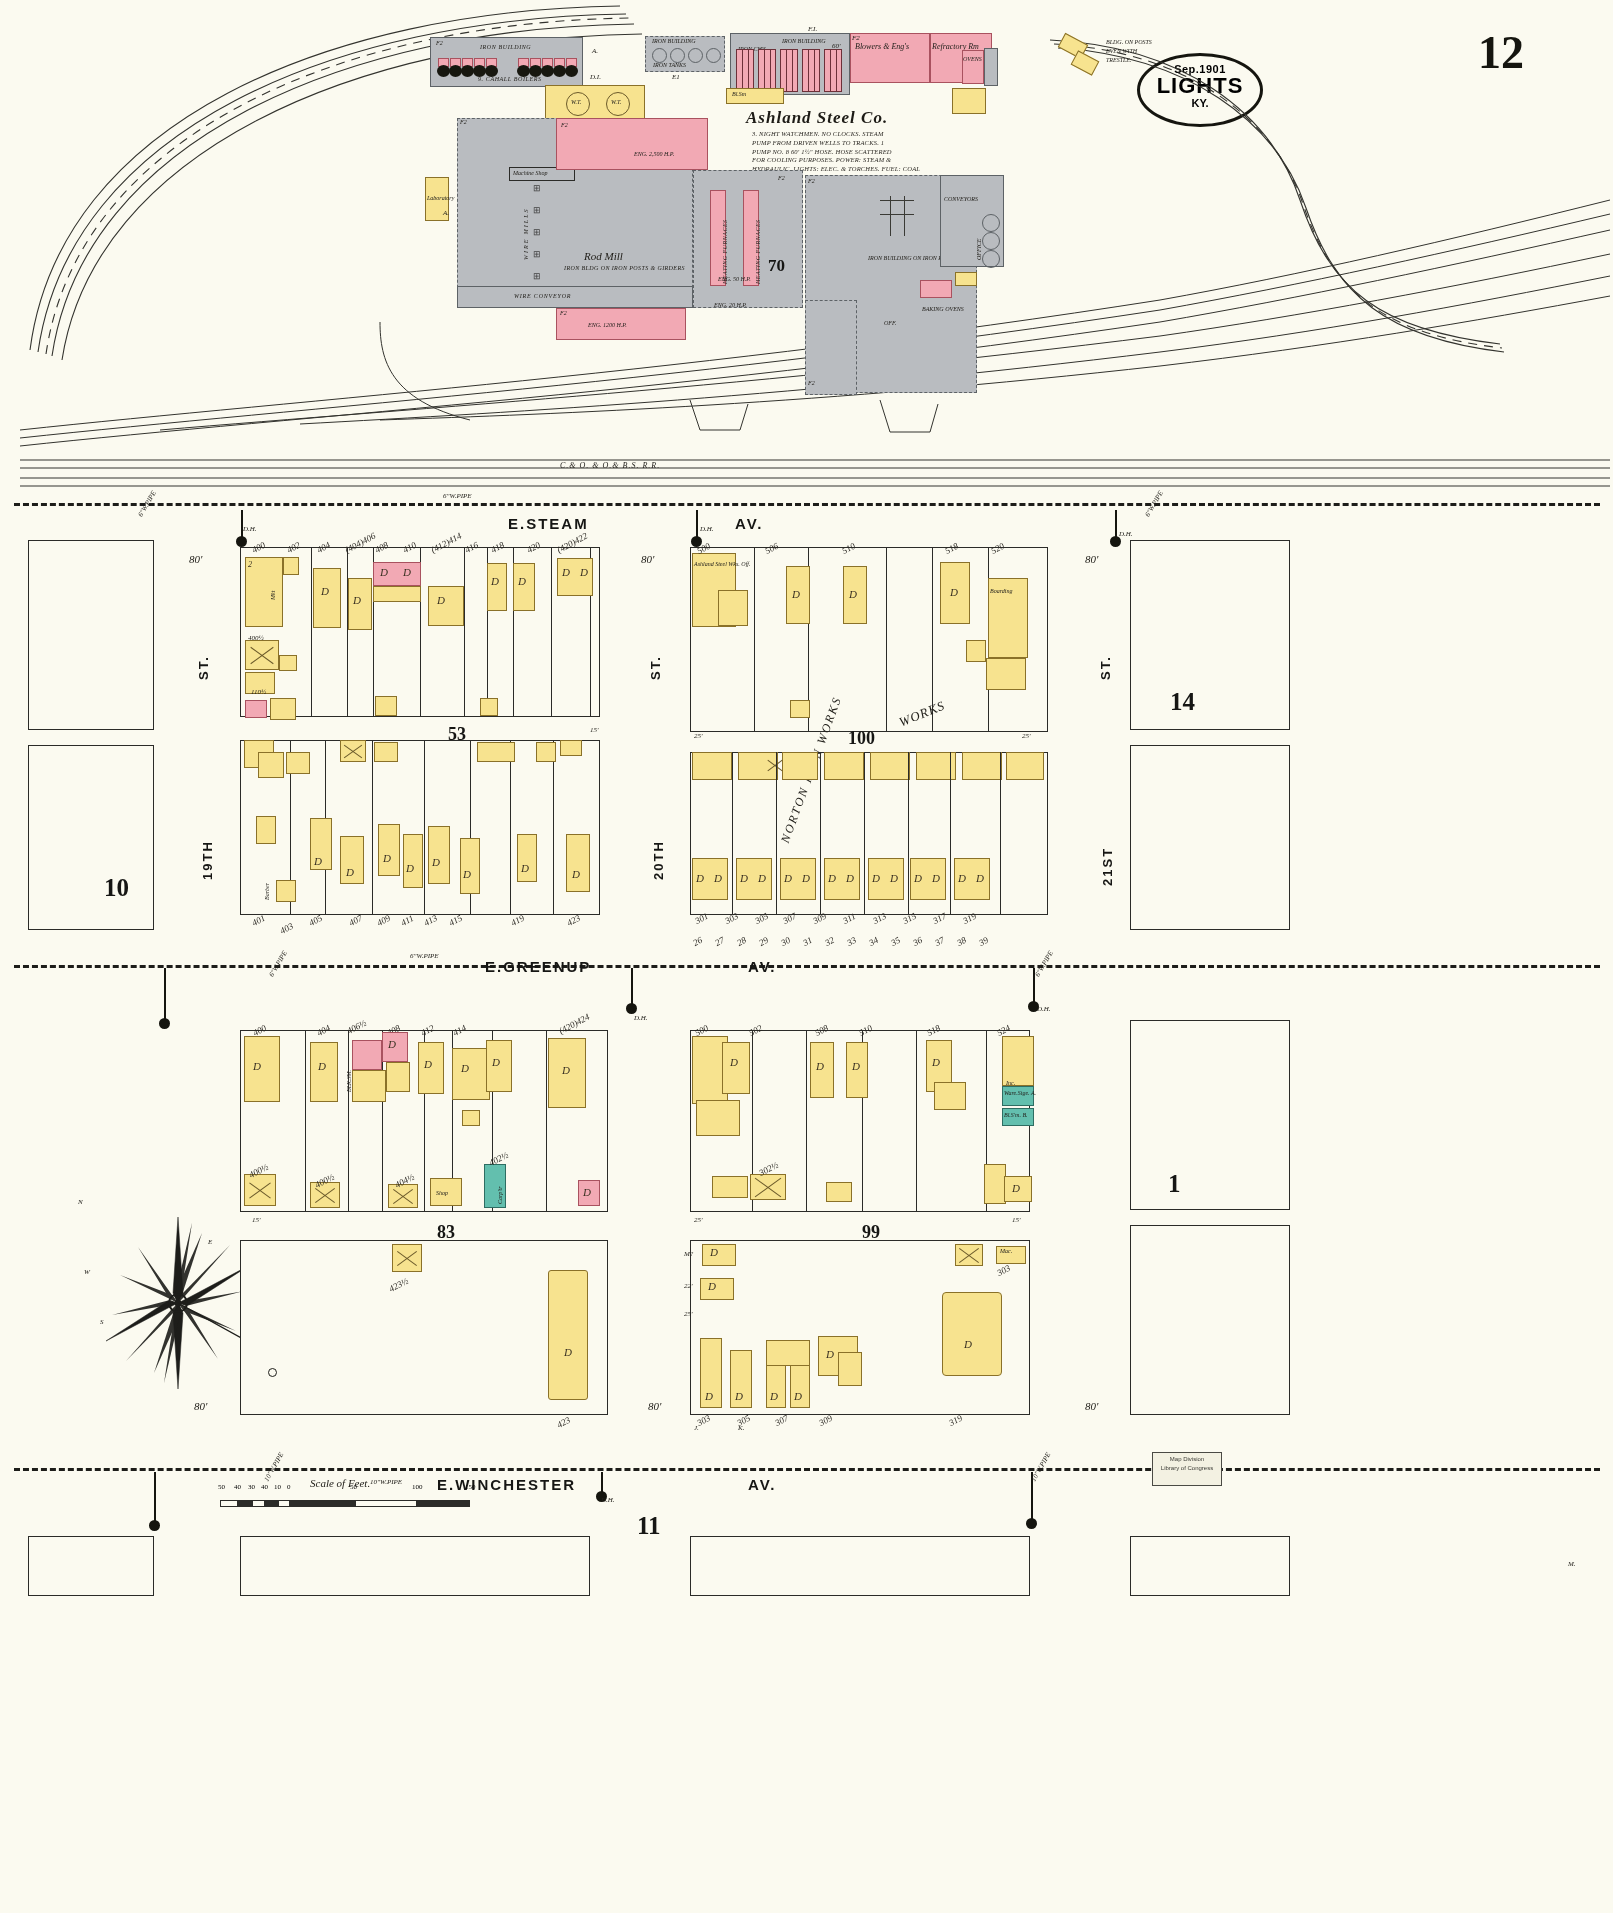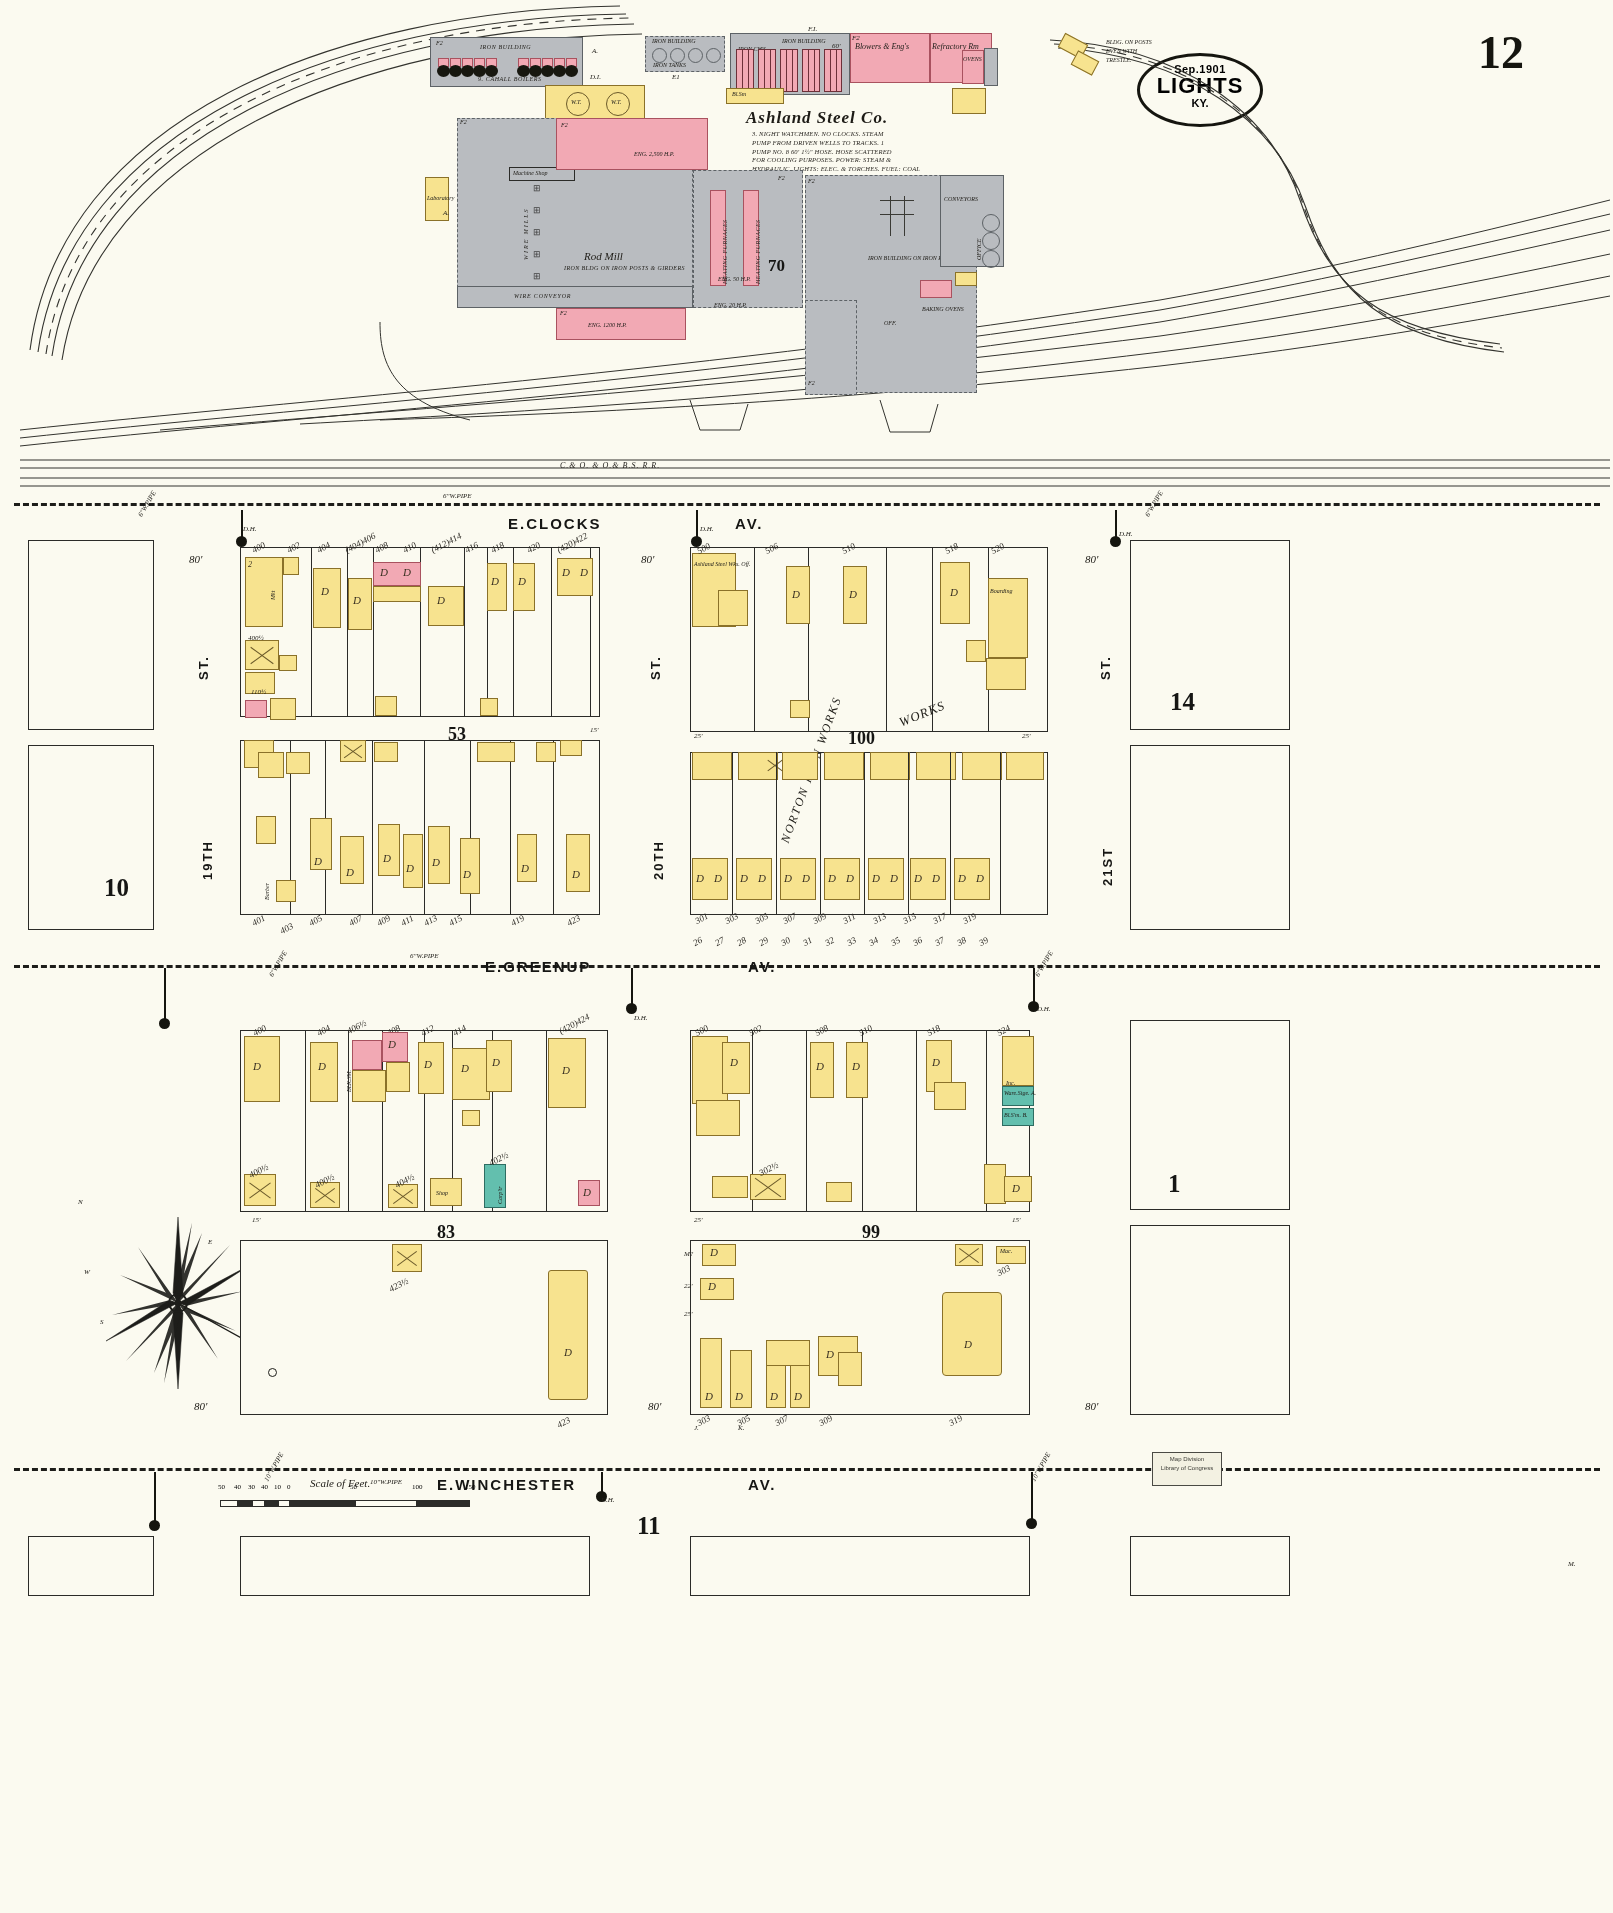--- a/index.html
+++ b/index.html
@@ -256,21 +256,21 @@
   <div class="bldg yellow" style="left:955px;top:272px;width:22px;height:14px;"></div>
 
   <div class="hair" style="left:880px;top:200px;width:34px;"></div>
   <div class="hair" style="left:880px;top:214px;width:34px;"></div>
   <div class="hairv" style="left:890px;top:196px;height:40px;"></div>
   <div class="hairv" style="left:904px;top:196px;height:40px;"></div>
   <div class="bldg gray" style="left:805px;top:300px;width:52px;height:95px;border-style:dashed;"></div>
   <div class="lbl hand tiny2" style="left:808px;top:380px;">F2</div>
 
   <div class="dashh" style="left:14px;top:503px;width:1586px;"></div>
-  <div class="lbl street" style="left:508px;top:515px;font-size:15px;">E.CLOCKS</div>
+  <div class="lbl street" style="left:508px;top:515px;font-size:15px;">E.STEAM</div>
   <div class="lbl street" style="left:735px;top:515px;font-size:15px;">AV.</div>
   <div class="lbl hand tiny" style="left:443px;top:492px;">6"W.PIPE</div>
   <div class="dh" style="left:236px;top:536px;"></div>
   <div class="hairv" style="left:241px;top:510px;height:28px;background:#15150f;width:2px;"></div>
   <div class="lbl hand tiny" style="left:243px;top:525px;">D.H.</div>
   <div class="dh" style="left:691px;top:536px;"></div>
   <div class="hairv" style="left:696px;top:510px;height:28px;background:#15150f;width:2px;"></div>
   <div class="lbl hand tiny" style="left:700px;top:525px;">D.H.</div>
   <div class="dh" style="left:1110px;top:536px;"></div>
   <div class="hairv" style="left:1115px;top:510px;height:28px;background:#15150f;width:2px;"></div>

